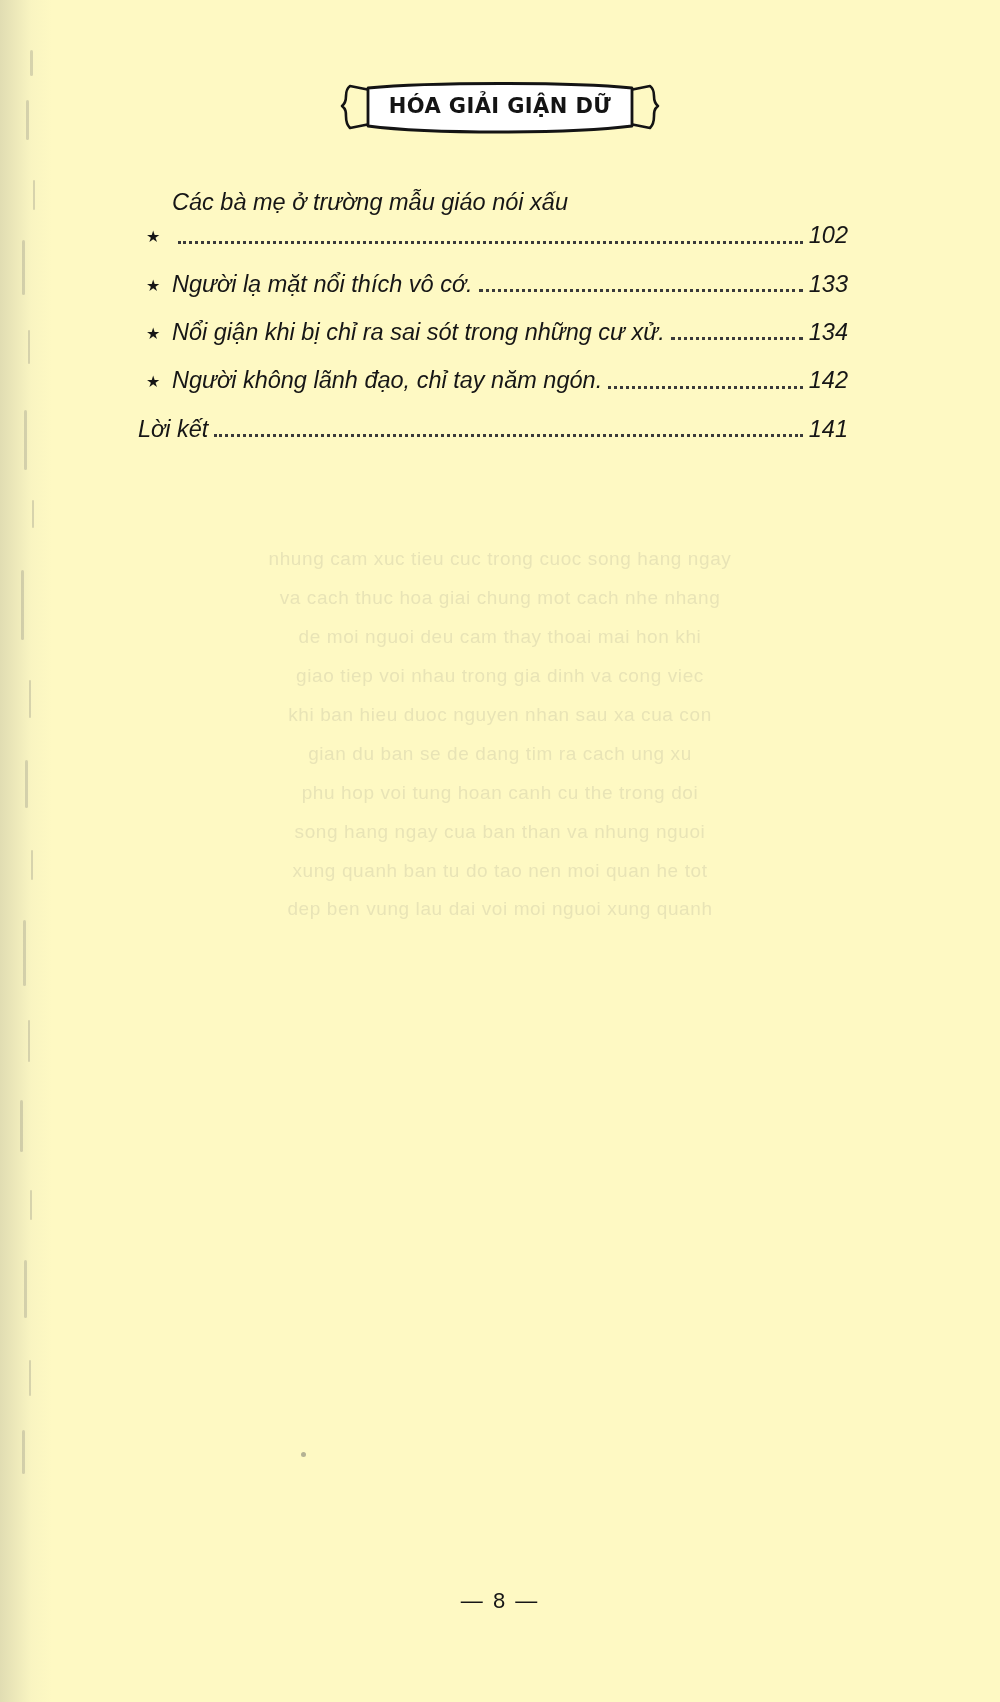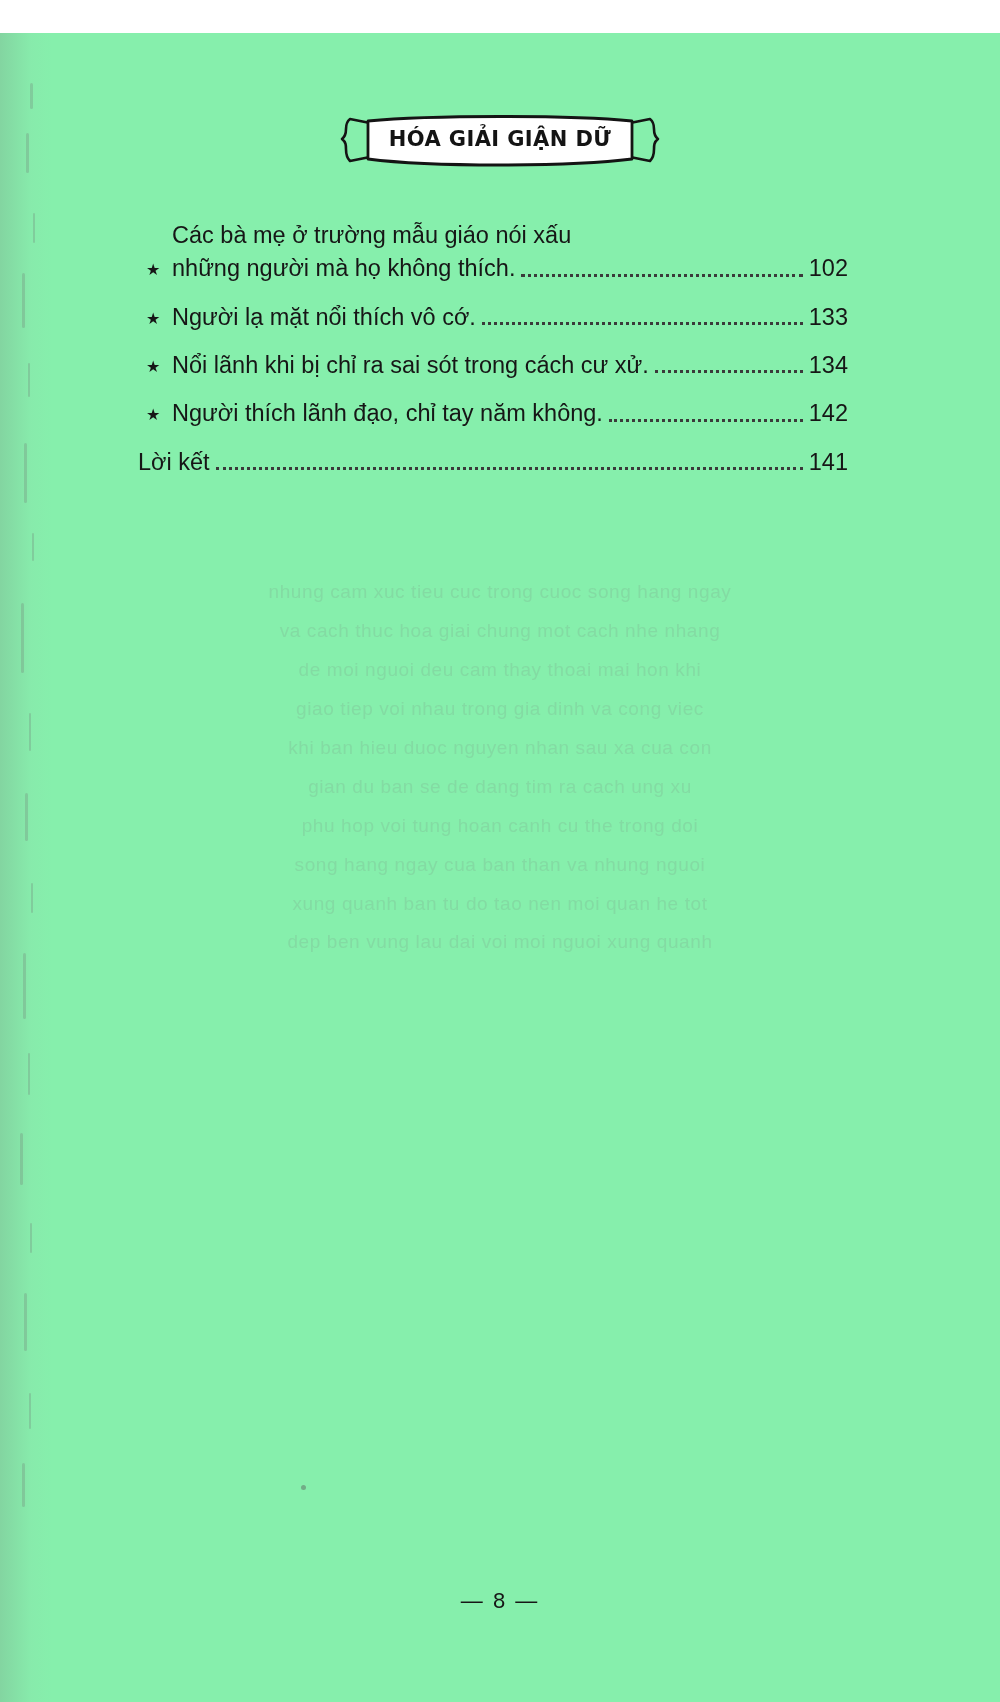--- a/index.html
+++ b/index.html
@@ -13,22 +13,21 @@
     position: relative;
     font-family: "Liberation Sans", sans-serif;
     color: #1a1a1a;
     overflow: hidden;
   }
 
   
   .page {
     position: absolute;
     inset: 0;
-    background: #86efac;
-    margin-top: 33px;
+    background: #fef9c3;
   }
   .gutter-shadow {
     position: absolute;
     left: 0;
     top: 0;
     width: 52px;
     height: 100%;
     background: linear-gradient(to right, rgba(120,120,120,0.22), rgba(160,160,160,0.05) 60%, rgba(255,255,255,0) 100%);
     pointer-events: none;
   }
@@ -92,20 +91,21 @@
   .bullet {
     flex: 0 0 auto;
     width: 26px;
     font-size: 16px;
     line-height: 1.9;
     color: #161616;
   }
   .entry {
     flex: 1 1 auto;
     position: relative;
+    font-style: italic;
   }
   .lead-line {
     display: flex;
     align-items: flex-end;
     width: 100%;
   }
   .lead-text {
     white-space: nowrap;
   }
   .dots {
@@ -214,21 +214,20 @@
     </div>
   </div>
 
   <div class="toc">
 
     <div class="toc-row">
       <span class="bullet">★</span>
       <span class="entry">
         <span class="wrap-first">Các bà mẹ ở trường mẫu giáo nói xấu</span>
         <span class="lead-line">
-          <span class="lead-text">những người mà họ không thích.</span>
           <span class="dots"></span>
           <span class="pg">102</span>
         </span>
       </span>
     </div>
 
     <div class="toc-row">
       <span class="bullet">★</span>
       <span class="entry">
         <span class="lead-line">
@@ -236,32 +235,32 @@
           <span class="dots"></span>
           <span class="pg">133</span>
         </span>
       </span>
     </div>
 
     <div class="toc-row">
       <span class="bullet">★</span>
       <span class="entry">
         <span class="lead-line">
-          <span class="lead-text">Nổi lãnh khi bị chỉ ra sai sót trong cách cư xử.</span>
+          <span class="lead-text">Nổi giận khi bị chỉ ra sai sót trong những cư xử.</span>
           <span class="dots"></span>
           <span class="pg">134</span>
         </span>
       </span>
     </div>
 
     <div class="toc-row">
       <span class="bullet">★</span>
       <span class="entry">
         <span class="lead-line">
-          <span class="lead-text">Người thích lãnh đạo, chỉ tay năm không.</span>
+          <span class="lead-text">Người không lãnh đạo, chỉ tay năm ngón.</span>
           <span class="dots"></span>
           <span class="pg">142</span>
         </span>
       </span>
     </div>
 
     <div class="toc-row no-bullet">
       <span class="bullet"></span>
       <span class="entry">
         <span class="lead-line">

